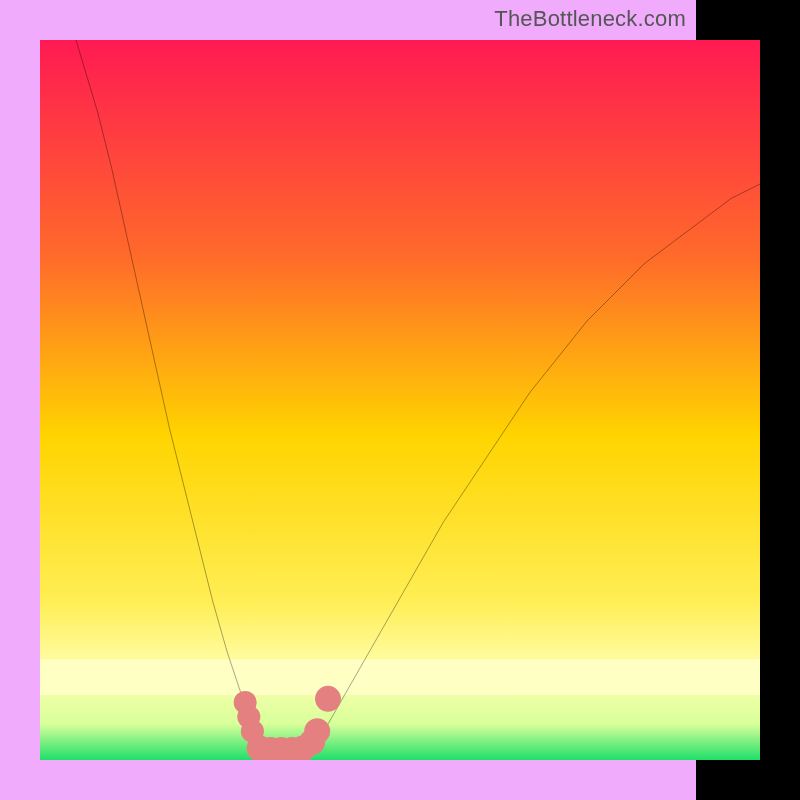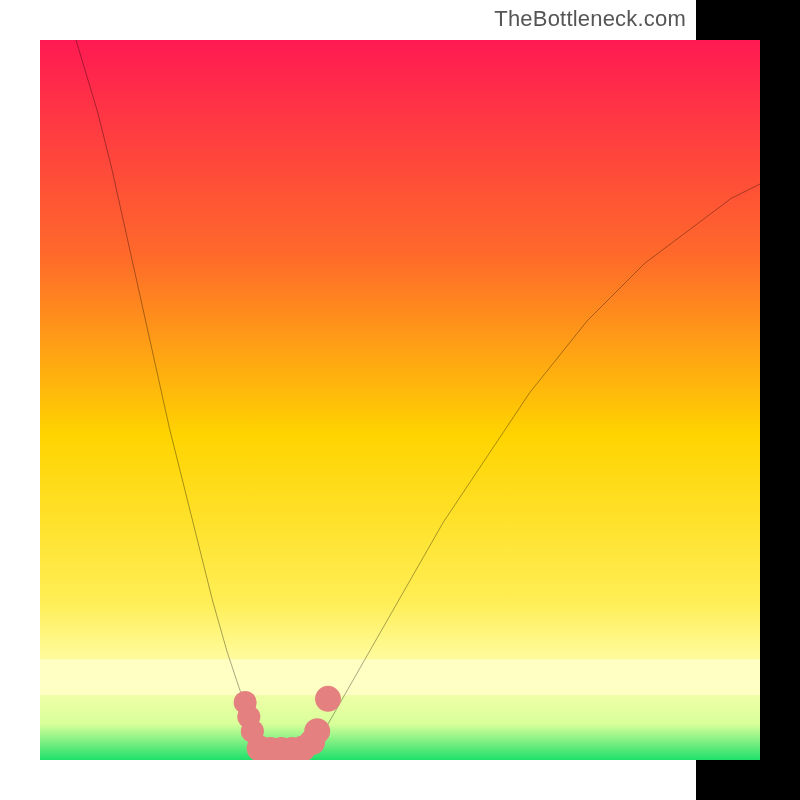--- a/index.html
+++ b/index.html
@@ -10,21 +10,21 @@
     background: #000;
     font-family: Arial, Helvetica, sans-serif;
     overflow: hidden;
   }
   .frame {
     position: absolute;
     left: 0;
     top: 0;
     width: 696px;
     height: 800px;
-    background: #ffffff;
+    background: #f0abfc;
   }
   .plot-area {
     position: absolute;
     left: 40px;
     top: 40px;
     width: 720px;
     height: 720px;
     overflow: hidden;
   }
   .watermark {

